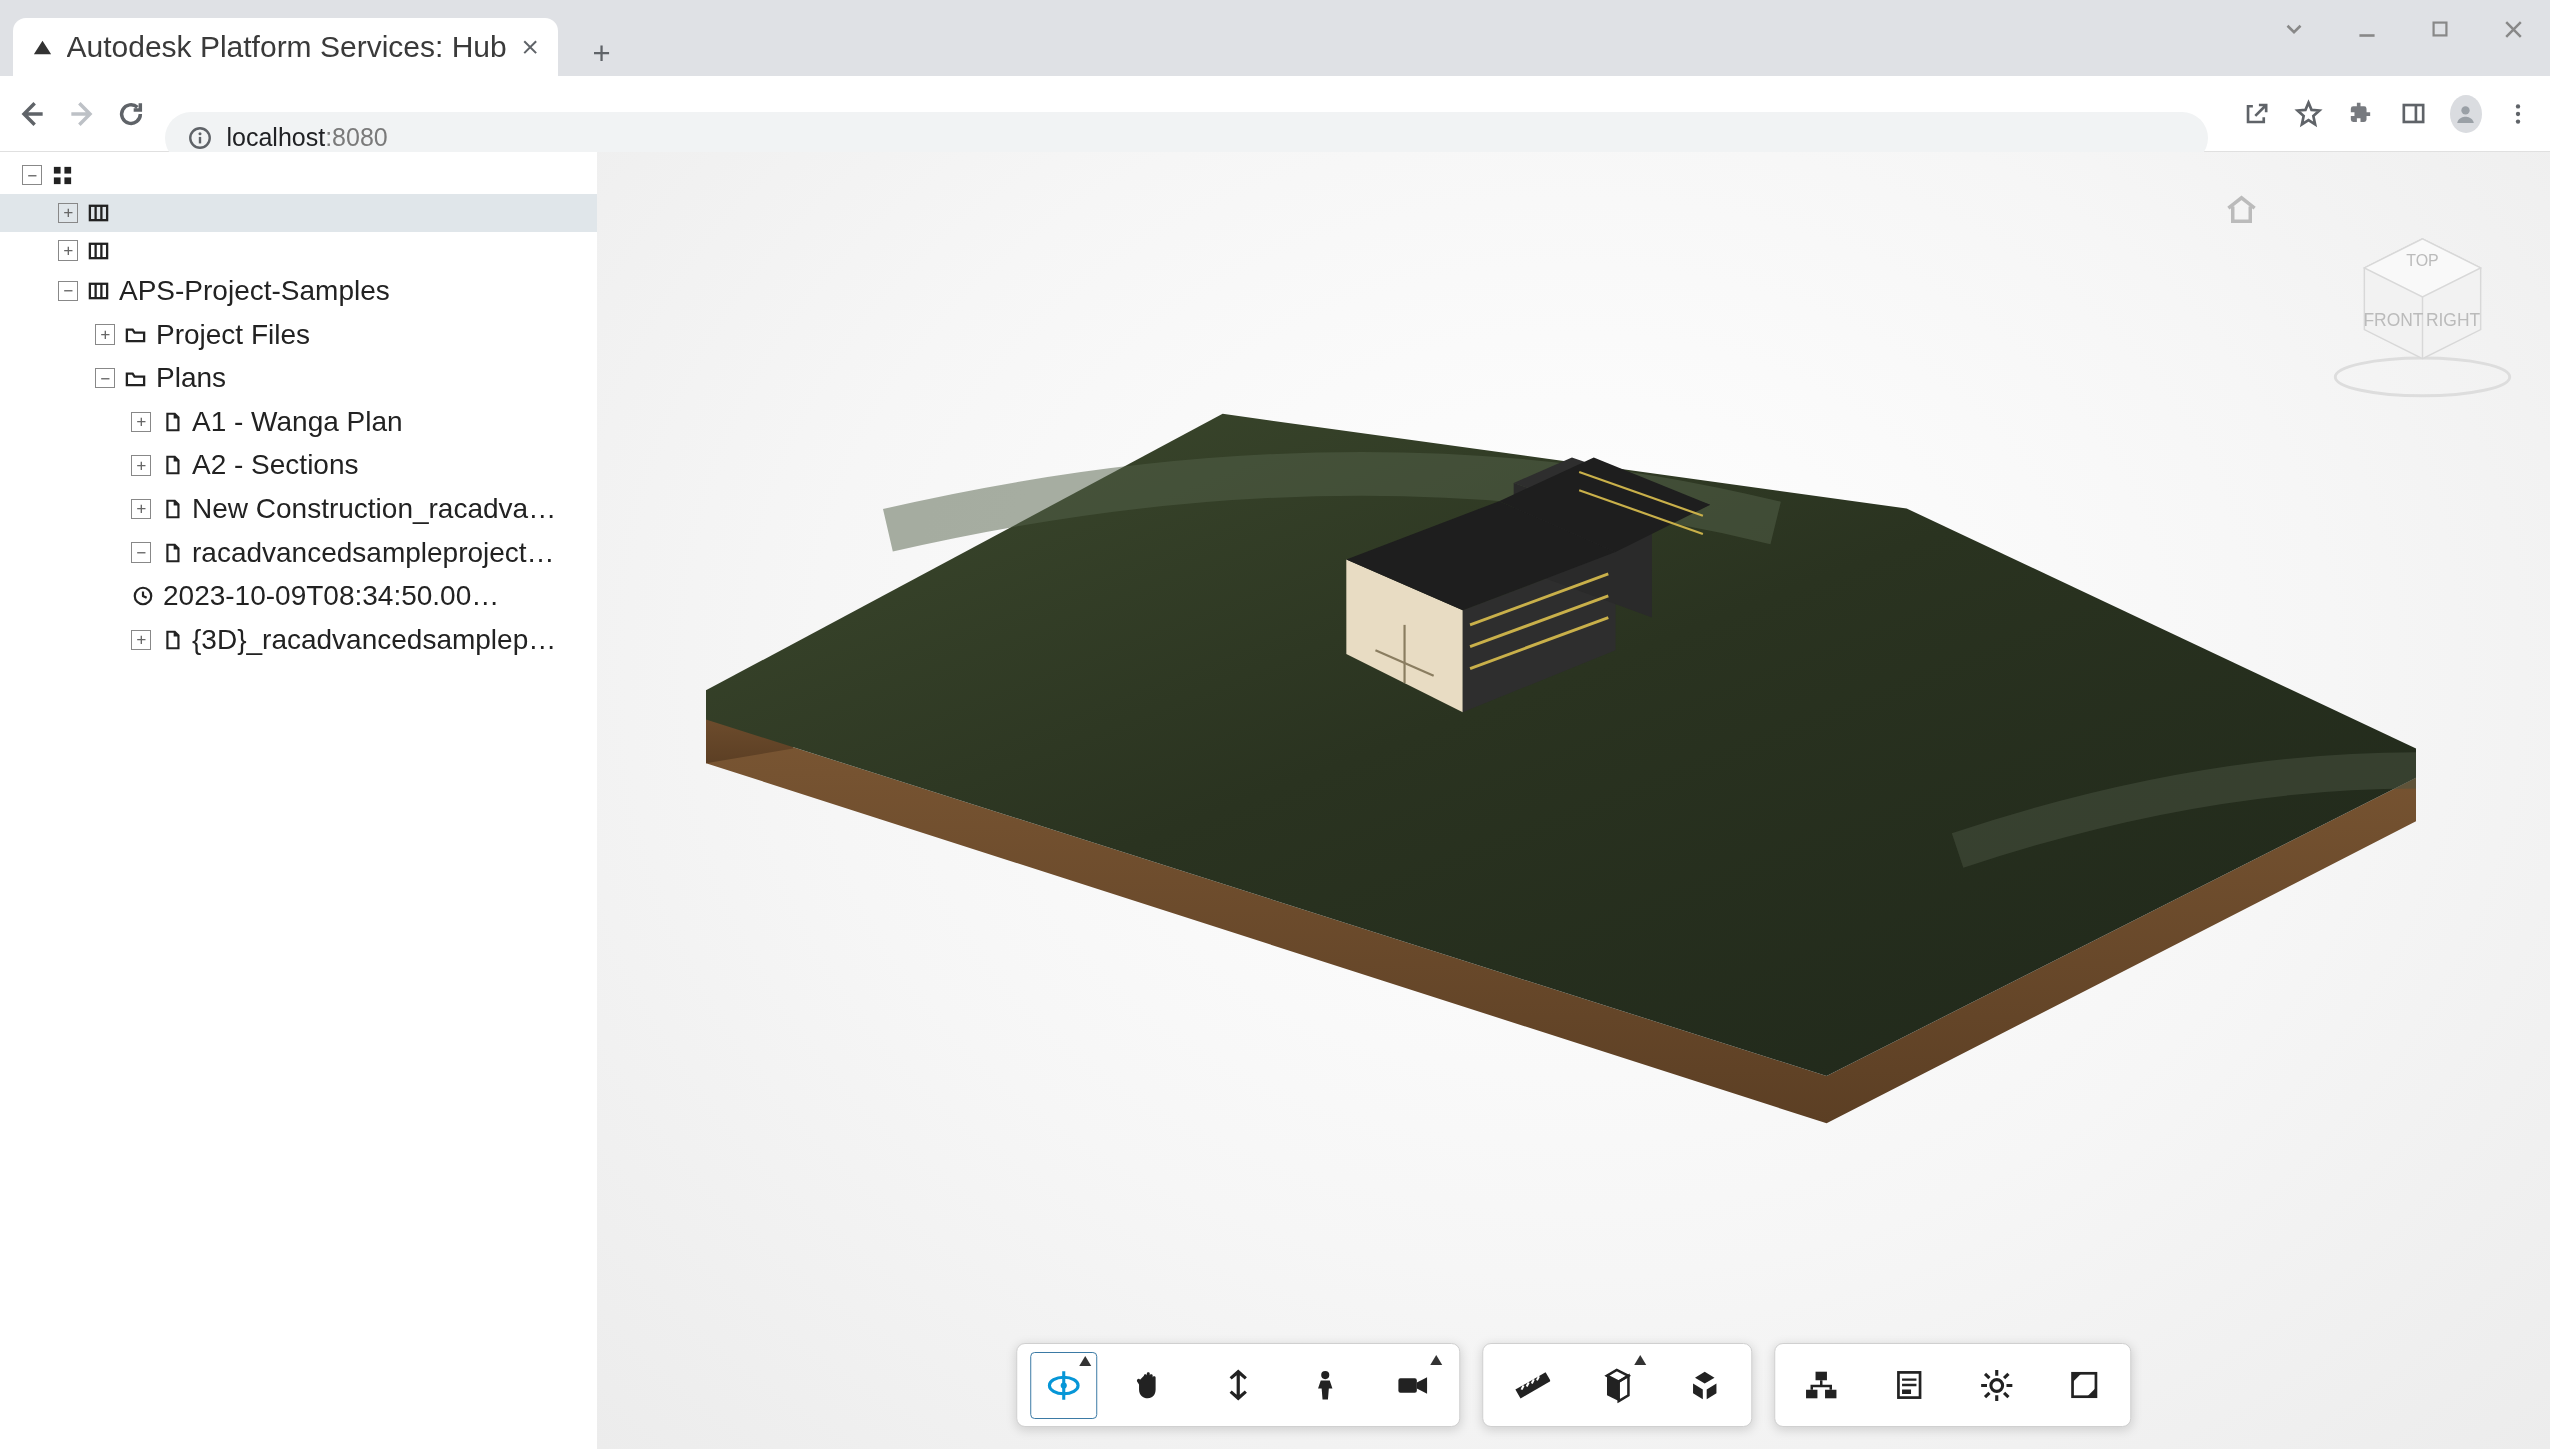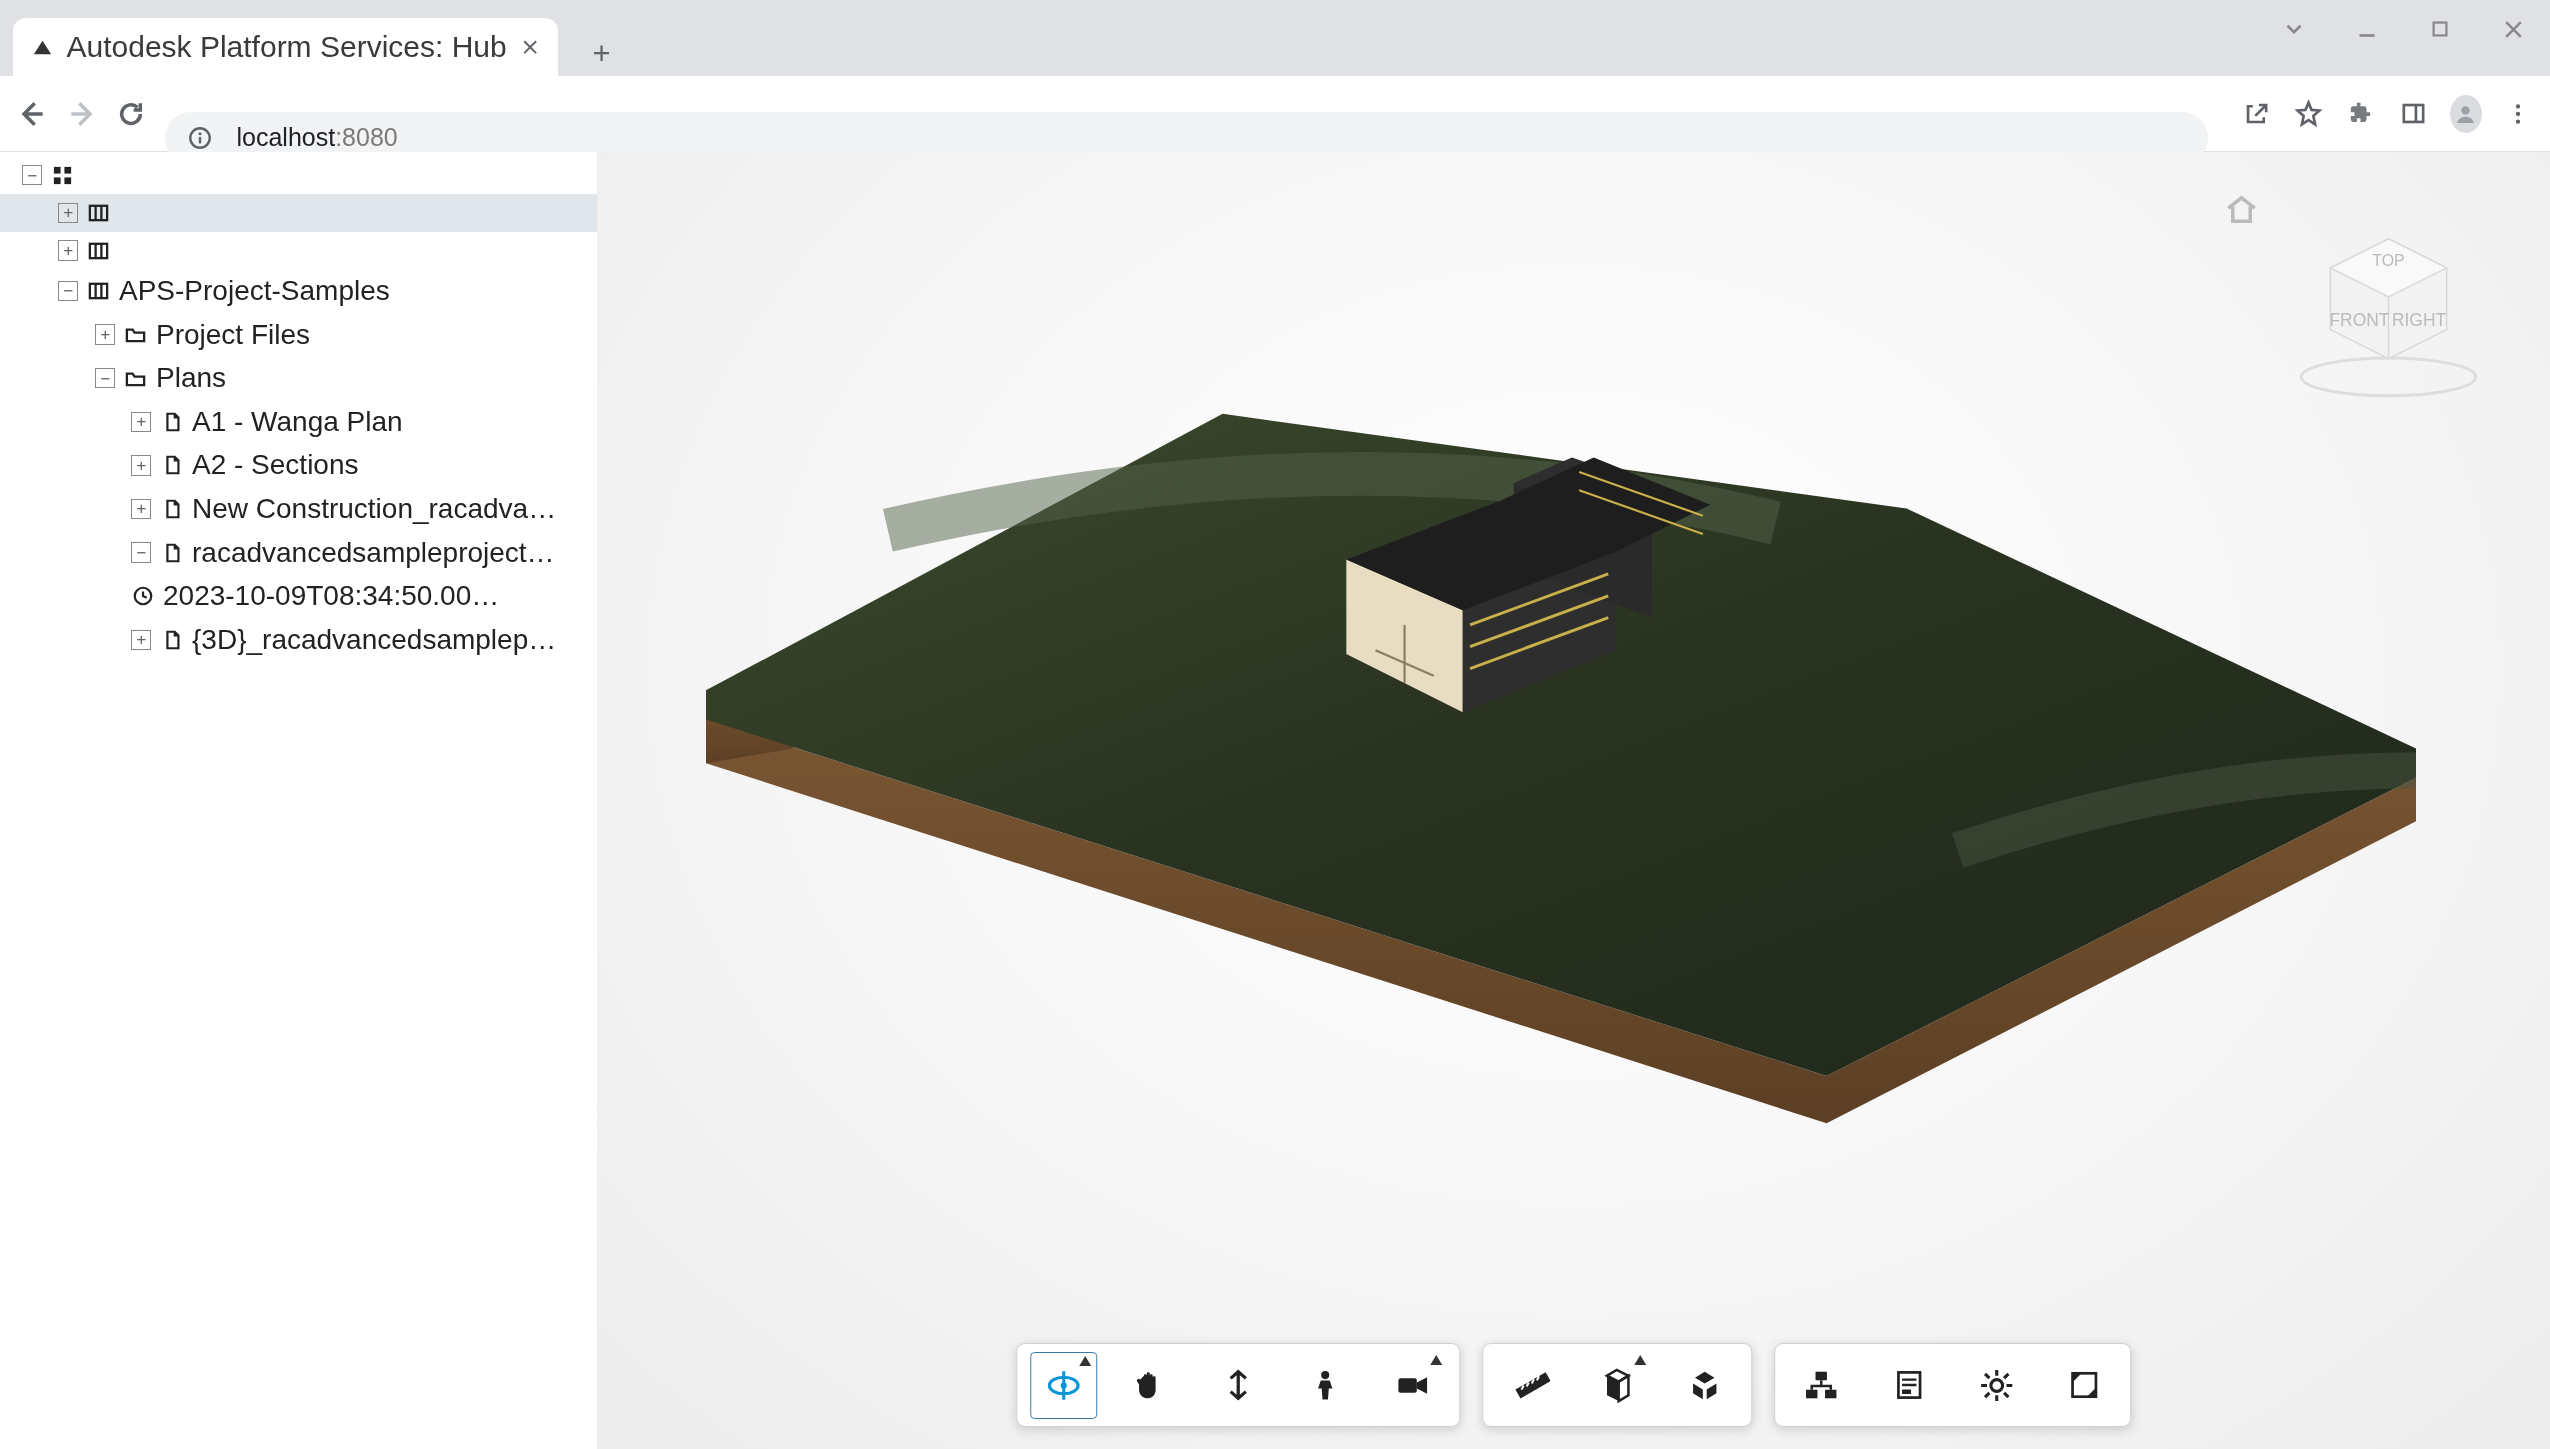--- a/index.html
+++ b/index.html
@@ -76,21 +76,21 @@
   width: 32px; height: 32px;
   display: flex; align-items: center; justify-content: center;
   color: #5f6368; cursor: pointer;
 }
 .nav-btn.dis { color: #bdc1c6; cursor: default; }
 .omnibox {
   flex: 1; height: 52px;
   background: #f1f3f4;
   border-radius: 26px;
   display: flex; align-items: center;
-  padding: 0 22px; gap: 24px;
+  padding: 0 22px; gap: 14px;
   font-size: 25px; color: #202124; margin-top: 48px;
 }
 .omnibox .info-ic { color: #5f6368; width: 26px; height: 26px; }
 .omnibox .host { color: #202124; }
 .omnibox .path { color: #7a7a7a; }
 .toolbar-icons { display: flex; gap: 20.4px; align-items: center; margin-left: 14.6px; }
 .tool-ic {
   width: 32px; height: 32px; display: flex; align-items: center; justify-content: center;
   color: #5f6368; cursor: pointer;
 }
@@ -176,21 +176,21 @@
 .viewer {
   flex: 1; position: relative;
   background: radial-gradient(ellipse at 50% 40%, #ffffff 0%, #f6f6f6 55%, #ececec 100%);
   overflow: hidden;
 }
 .home-ic {
   position: absolute; top: 40px; right: 291px;
   width: 35px; height: 35px; color: #bbb; cursor: pointer;
 }
 .viewcube {
-  position: absolute; top: 65px; right: 67px;
+  position: absolute; top: 65px; right: 33px;
   width: 189px; height: 189px;
 }
 
 
 .scene {
   position: absolute;
   left: 109px; top: 189px;
   width: 1710px; height: 837px;
 }
 

